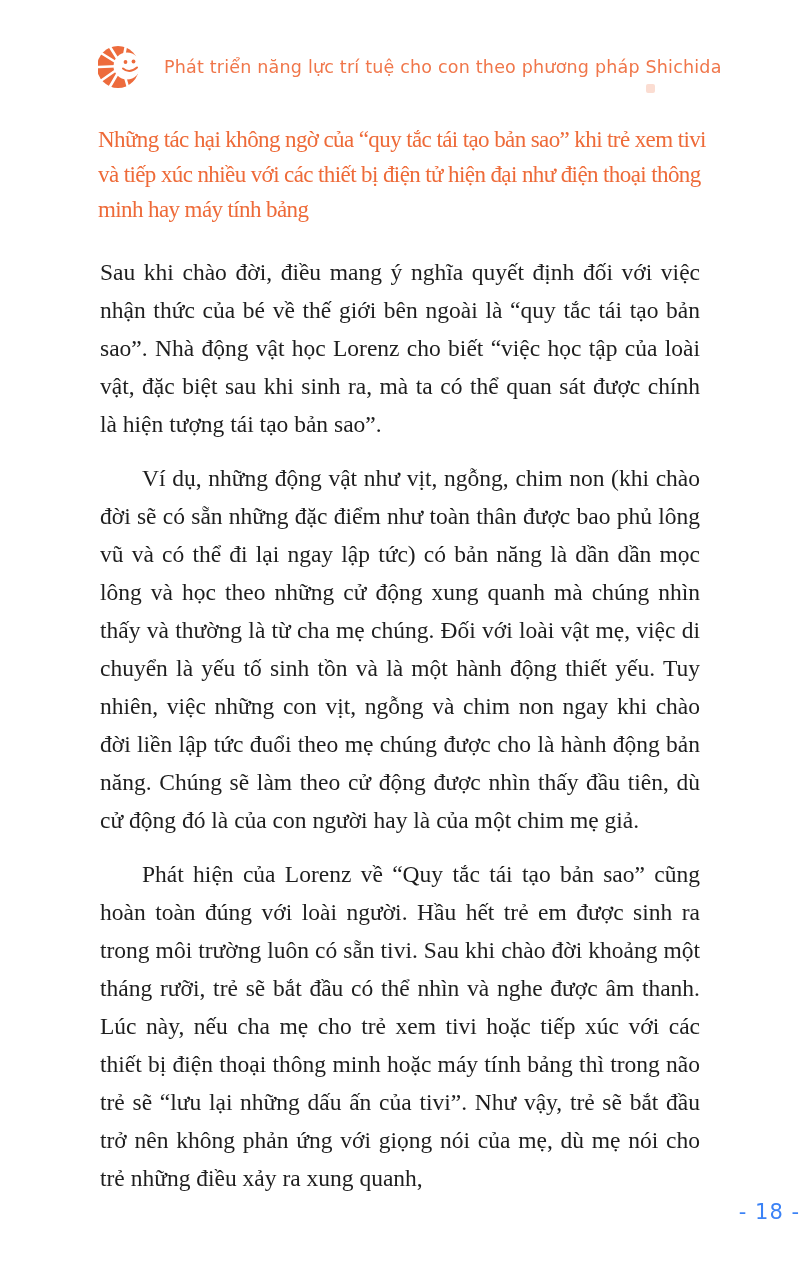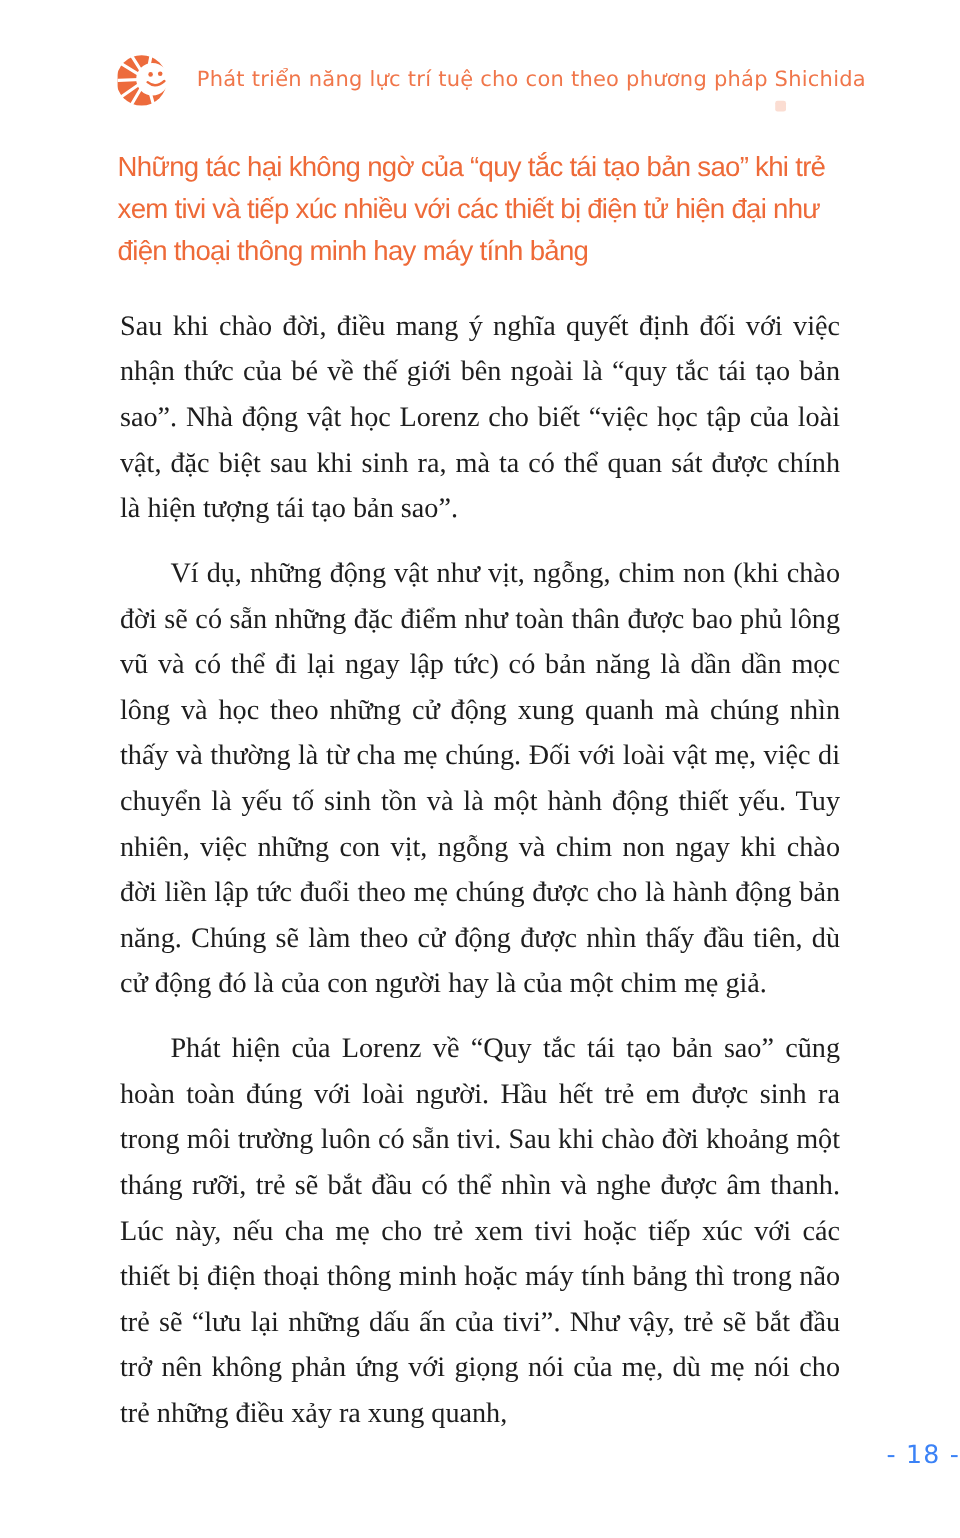--- a/index.html
+++ b/index.html
@@ -45,21 +45,21 @@
     background: #f0764a;
     opacity: 0.25;
     border-radius: 2px;
   }
   .section-heading {
     position: absolute;
     top: 122px;
     left: 98px;
     width: 618px;
     margin: 0;
-    font-family: Liberation Sans, sans-serif;
+    font-family: Liberation Serif, serif;
     font-weight: normal;
     font-size: 23px;
     line-height: 35px;
     letter-spacing: -0.6px;
     color: #ee6a38;
     text-align: left;
   }
   .body-text {
     position: absolute;
     top: 237px;

